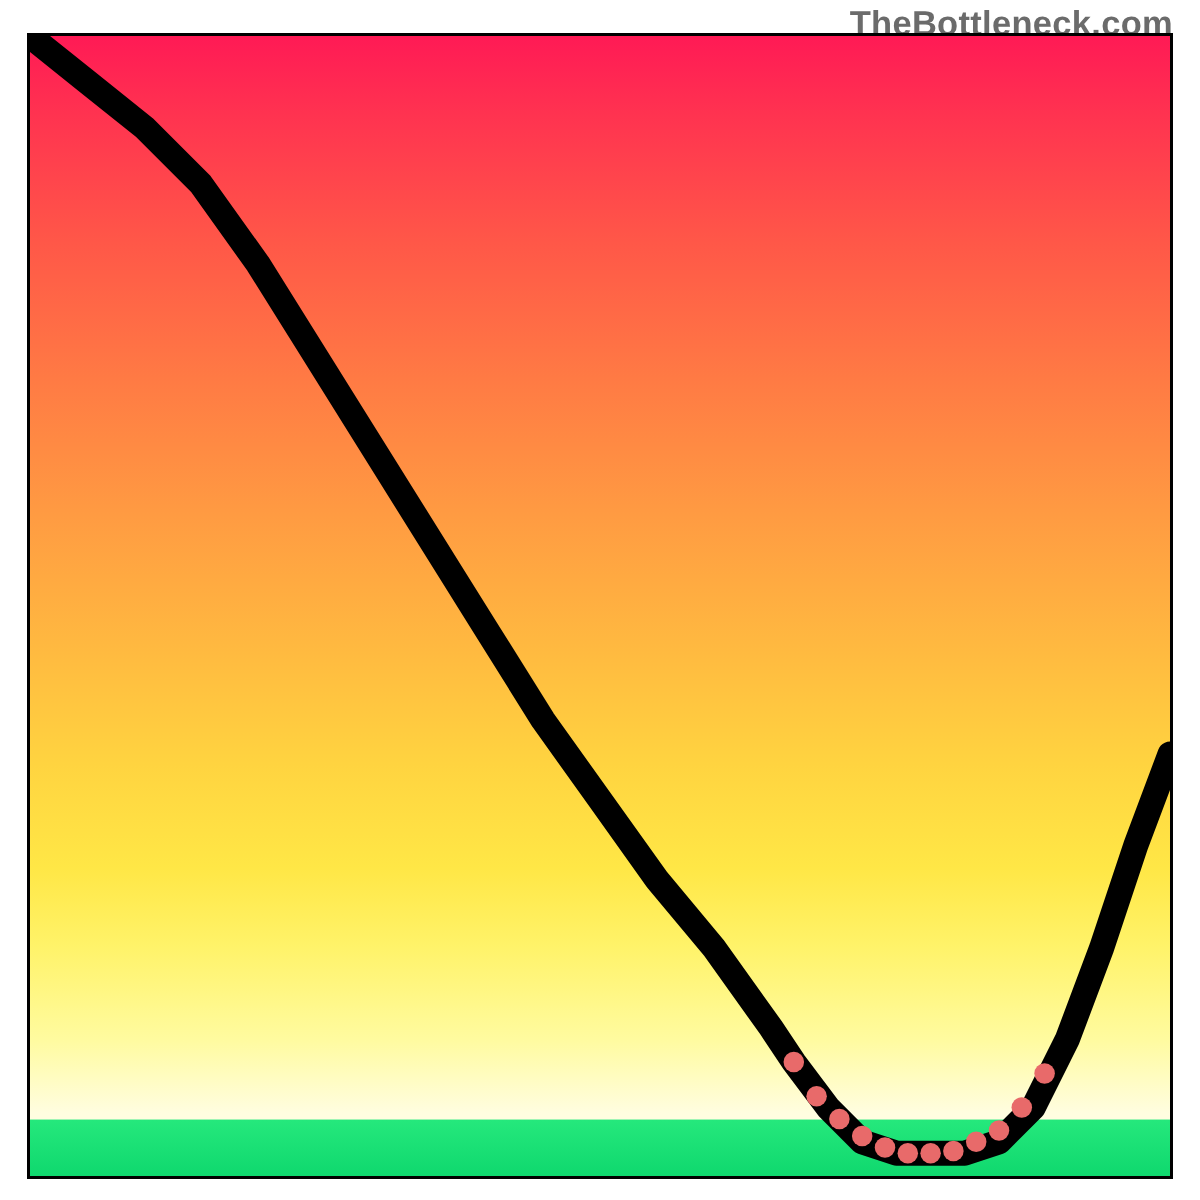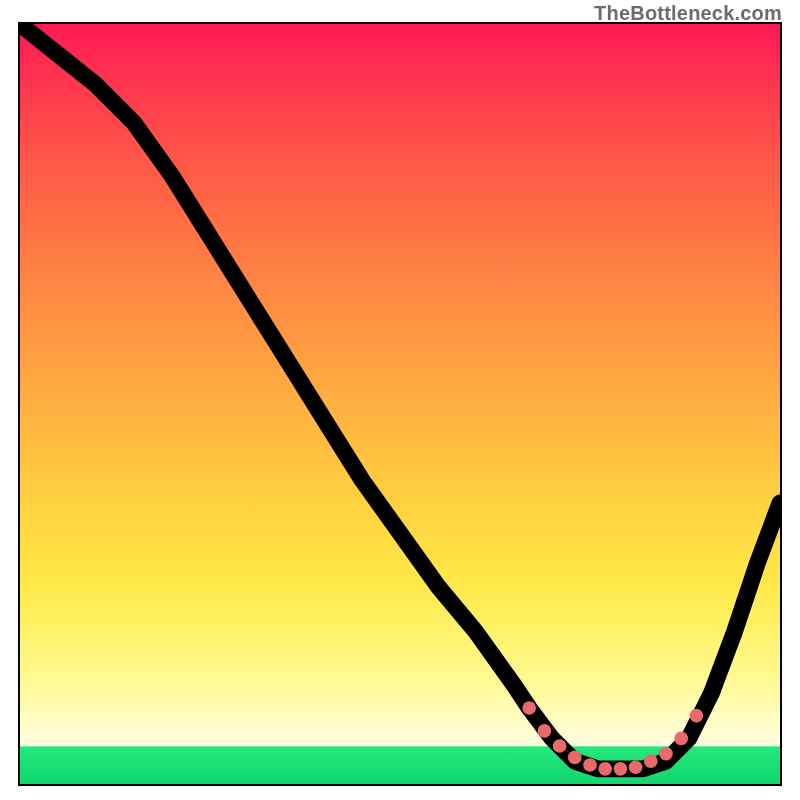--- a/index.html
+++ b/index.html
@@ -61,21 +61,21 @@
     stroke-linecap: round;
     stroke-linejoin: round;
   }
   .dot {
     fill: #e86a6a;
   }
   .watermark {
     position: absolute;
     top: 2px;
     right: 18px;
-    font-size: 20px;
+    font-size: 23px;
     font-weight: 600;
     color: #6b6b6b;
     letter-spacing: 0.2px;
   }
 </style>
 </head>
 <body>
 
 <div class="stage">
 

